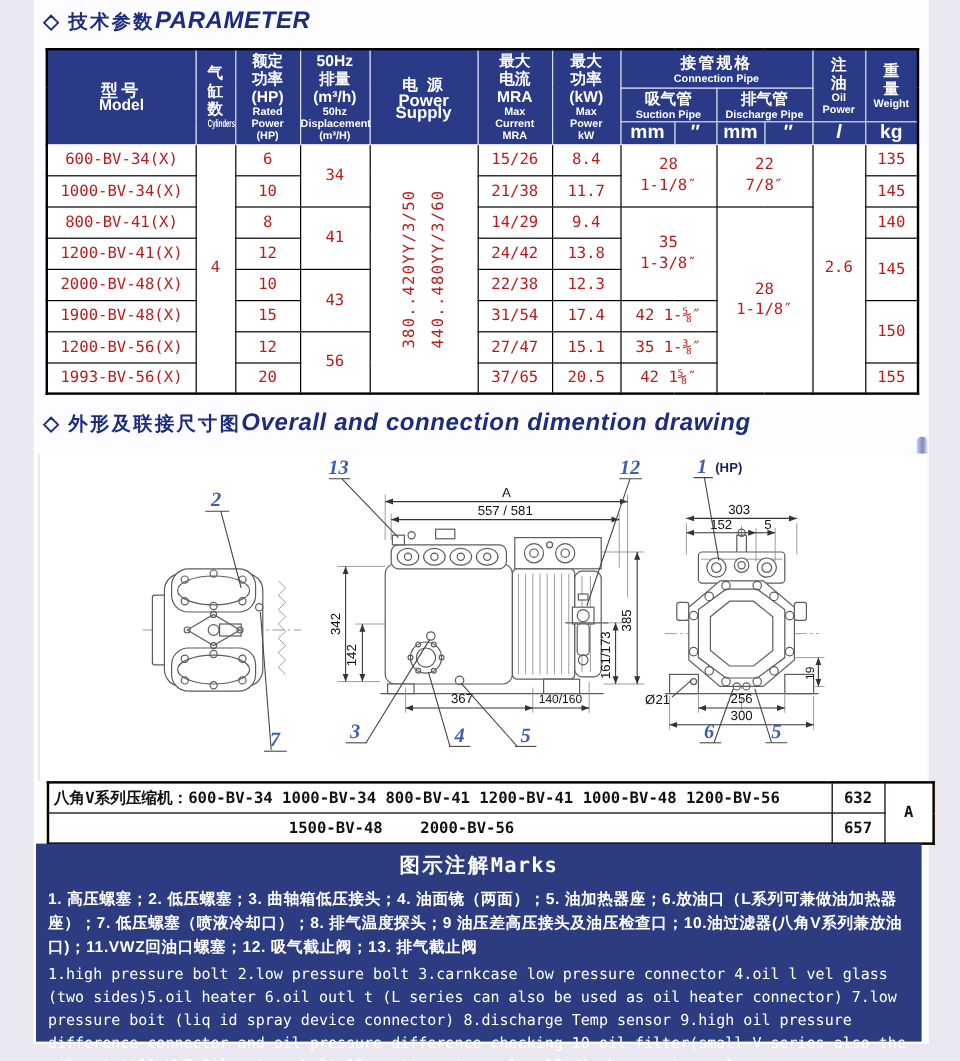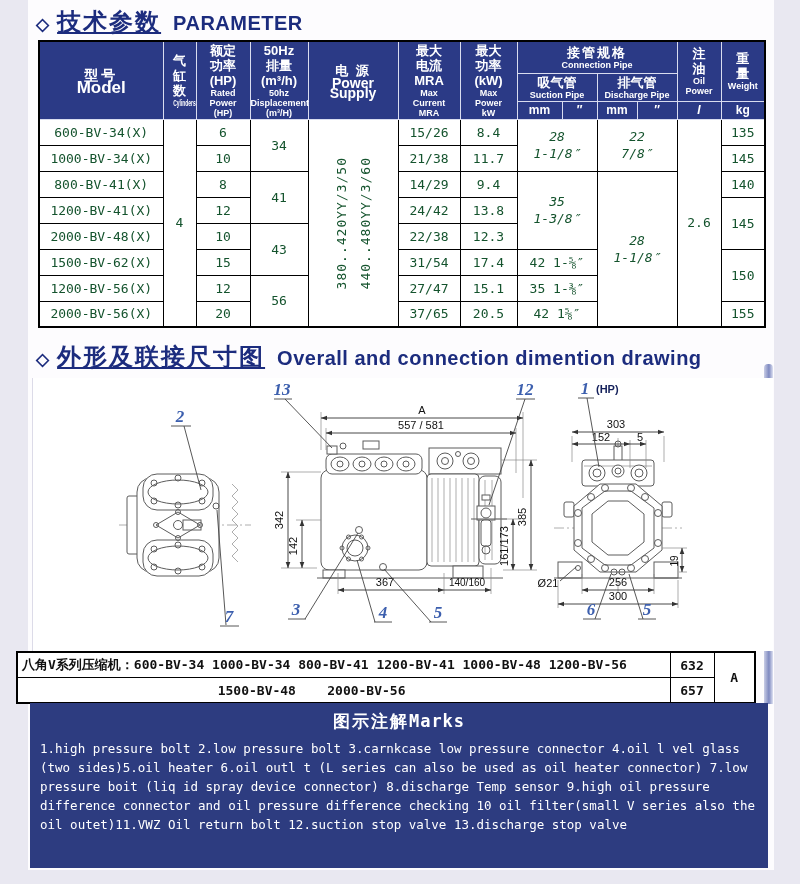--- a/index.html
+++ b/index.html
@@ -3,57 +3,57 @@
 <meta charset="utf-8">
 <style>
   html,body{margin:0;padding:0;}
   body{width:800px;height:884px;background:#e9e8f1;position:relative;
        font-family:"Liberation Sans",sans-serif;overflow:hidden;}
   .content{position:absolute;left:28px;top:0;width:746px;height:870px;background:#fdfcfe;}
   .accent-bar{position:absolute;left:764px;top:364px;width:9px;height:340px;
       background:linear-gradient(to right,#c9cde6,#7e89c0 55%,#dfe2f2);border-radius:4px 4px 0 0;}
   .sec-title{position:absolute;left:36px;white-space:nowrap;color:#1c2c7e;font-weight:bold;}
   .sec-title .diamond{font-size:17px;margin-right:8px;color:#1c2c7e;}
-  .sec-title .zh{font-size:24px;letter-spacing:2px;text-decoration:underline;}
-  .sec-title .en{font-size:20px;margin-left:12px;letter-spacing:0.5px;}
+  .sec-title .zh{font-size:16px;letter-spacing:2px;}
+  .sec-title .en{font-size:20px;margin-left:0;letter-spacing:0.5px;font-style:italic;}
   #title1{top:6px;}
   #title2{top:341px;}
 
   
   table.spec{position:absolute;left:38px;top:40px;width:726px;border-collapse:collapse;
       table-layout:fixed;border:2px solid #000;}
   table.spec th{background:#2b3a86;color:#fff;border:1px solid #d9dcef;padding:0;
       font-weight:bold;vertical-align:middle;text-align:center;}
   table.spec td{background:#fff;border:1px solid #000;text-align:center;vertical-align:middle;
-      font-family:"DejaVu Sans Mono","DejaVu Sans",monospace;font-size:13px;color:#14532d;padding:0;}
+      font-family:"DejaVu Sans Mono","DejaVu Sans",monospace;font-size:13px;color:#b91c1c;padding:0;}
   .hz{display:block;font-size:13px;line-height:15px;white-space:pre-line;}
   .he{display:block;font-size:9px;line-height:10px;white-space:pre-line;font-weight:bold;}
-  .hu{font-size:12px;}
+  .hu{font-size:16px;}
   .squeeze{display:inline-block;transform:scaleX(0.55);transform-origin:center;white-space:nowrap;}
-  td.two{white-space:pre-line;line-height:17px;font-style:italic;}
+  td.two{white-space:pre-line;line-height:17px;}
   .ps-wrap{height:200px;display:flex;flex-direction:row;align-items:center;justify-content:center;gap:9px;}
   .vert{writing-mode:vertical-rl;transform:rotate(180deg);white-space:nowrap;
       font-family:"DejaVu Sans Mono",monospace;font-size:13px;letter-spacing:1px;}
 
   
   .drawing{position:absolute;left:32px;top:378px;width:740px;height:273px;background:#fff;
       border-left:1px solid #dcdbe8;}
   .ol{fill:none;stroke:#5c5c5c;stroke-width:1;}
   .olf{fill:#fff;stroke:#5c5c5c;stroke-width:1;}
   .thin{fill:none;stroke:#8a8a8a;stroke-width:0.7;}
   .cl{stroke:#999;stroke-width:0.8;stroke-dasharray:10 3 2 3;fill:none;}
   .dim{stroke:#333;stroke-width:0.9;fill:none;}
   .ext{stroke:#8a8a8a;stroke-width:0.7;fill:none;}
   .lead{stroke:#444;stroke-width:0.9;fill:none;}
   .dtxt{font:11px "Liberation Sans",sans-serif;fill:#111;text-anchor:middle;}
   .ctxt{font:italic bold 17px "Liberation Serif",serif;fill:#3c5fae;text-anchor:middle;}
   .chp{font:bold 11px "Liberation Sans",sans-serif;fill:#15215b;text-anchor:start;}
 
   
-  table.models{position:absolute;left:16px;top:651px;width:738px;border-collapse:collapse;
+  table.models{position:absolute;left:39px;top:651px;width:738px;border-collapse:collapse;
       border:2px solid #000;table-layout:fixed;background:#eab308;}
   table.models td{border:1px solid #000;font-family:"DejaVu Sans Mono","DejaVu Sans",monospace;
       font-size:13px;font-weight:bold;color:#111;height:24px;padding:0 4px;background:#fff;}
   td.mdl-main{text-align:left;white-space:pre;}
   td.mdl-num,td.mdl-grp{text-align:center;font-size:14px;}
   .mdl-label{font-weight:bold;}
 
   
   .notes{position:absolute;left:30px;top:703px;width:738px;height:165px;background:#2d3c80;
       color:#fff;box-sizing:border-box;padding:5px 10px 0 10px;}
@@ -86,21 +86,21 @@
     <col style="width:35px">
       <col style="width:40px">
       <col style="width:40px">
       <col style="width:44px">
     <col style="width:44px">
   </colgroup>
   <thead>
     <tr style="height:32px">
       <th rowspan="3">
         <span class="hz" style="font-size:14px;letter-spacing:3px">型号</span>
-        <span class="he" style="font-size:17px">Model</span>
+        <span class="he" style="font-size:13px">Model</span>
       </th>
       <th rowspan="3">
         <span class="hz">气
 缸
 数</span>
         <span class="he"><span class="squeeze">Cylinders</span></span>
       </th>
       <th rowspan="3">
         <span class="hz">额定
 功率
@@ -220,37 +220,37 @@
       <td rowspan="2">145</td>
     </tr>
     <tr style="height:26px">
       <td>2000-BV-48(X)</td>
       <td>10</td>
       <td rowspan="2">43</td>
       <td>22/38</td>
       <td>12.3</td>
     </tr>
     <tr style="height:26px">
-      <td>1500-BV-62(X)</td>
+      <td>1900-BV-48(X)</td>
       <td>15</td>
       <td>31/54</td>
       <td>17.4</td>
       <td colspan="2">42 1-⅝″</td>
       <td rowspan="2">150</td>
     </tr>
     <tr style="height:26px">
       <td>1200-BV-56(X)</td>
       <td>12</td>
       <td rowspan="2">56</td>
       <td>27/47</td>
       <td>15.1</td>
       <td colspan="2">35 1-⅜″</td>
     </tr>
     <tr style="height:26px">
-      <td>2000-BV-56(X)</td>
+      <td>1993-BV-56(X)</td>
       <td>20</td>
       <td>37/65</td>
       <td>20.5</td>
       <td colspan="2">42 1⅝″</td>
       <td>155</td>
     </tr>
   </tbody>
 </table>
 
 <div class="sec-title" id="title2">
@@ -511,14 +511,15 @@
     <td class="mdl-main">                         1500-BV-48    2000-BV-56</td>
     <td class="mdl-num">657</td>
   </tr>
 </tbody>
   </table>
 
 <div class="notes">
   <div class="notes-title">
     <span class="nt-zh">图示注解</span><span class="nt-en">Marks</span>
   </div>
+  <div class="notes-zh">1. 高压螺塞；2. 低压螺塞；3. 曲轴箱低压接头；4. 油面镜（两面）；5. 油加热器座；6.放油口（L系列可兼做油加热器座）；7. 低压螺塞（喷液冷却口）；8. 排气温度探头；9 油压差高压接头及油压检查口；10.油过滤器(八角V系列兼放油口)；11.VWZ回油口螺塞；12. 吸气截止阀；13. 排气截止阀</div>
   <div class="notes-en">1.high pressure bolt 2.low pressure bolt 3.carnkcase low pressure connector 4.oil l vel glass (two sides)5.oil heater 6.oil outl t (L series can also be used as oil heater connector) 7.low pressure boit (liq id spray device connector) 8.discharge Temp sensor 9.high oil pressure difference connector and oil pressure difference checking 10 oil filter(small V series also the oil outet)11.VWZ Oil return bolt 12.suction stop valve 13.discharge stop valve</div>
 </div>
 
 </body></html>

